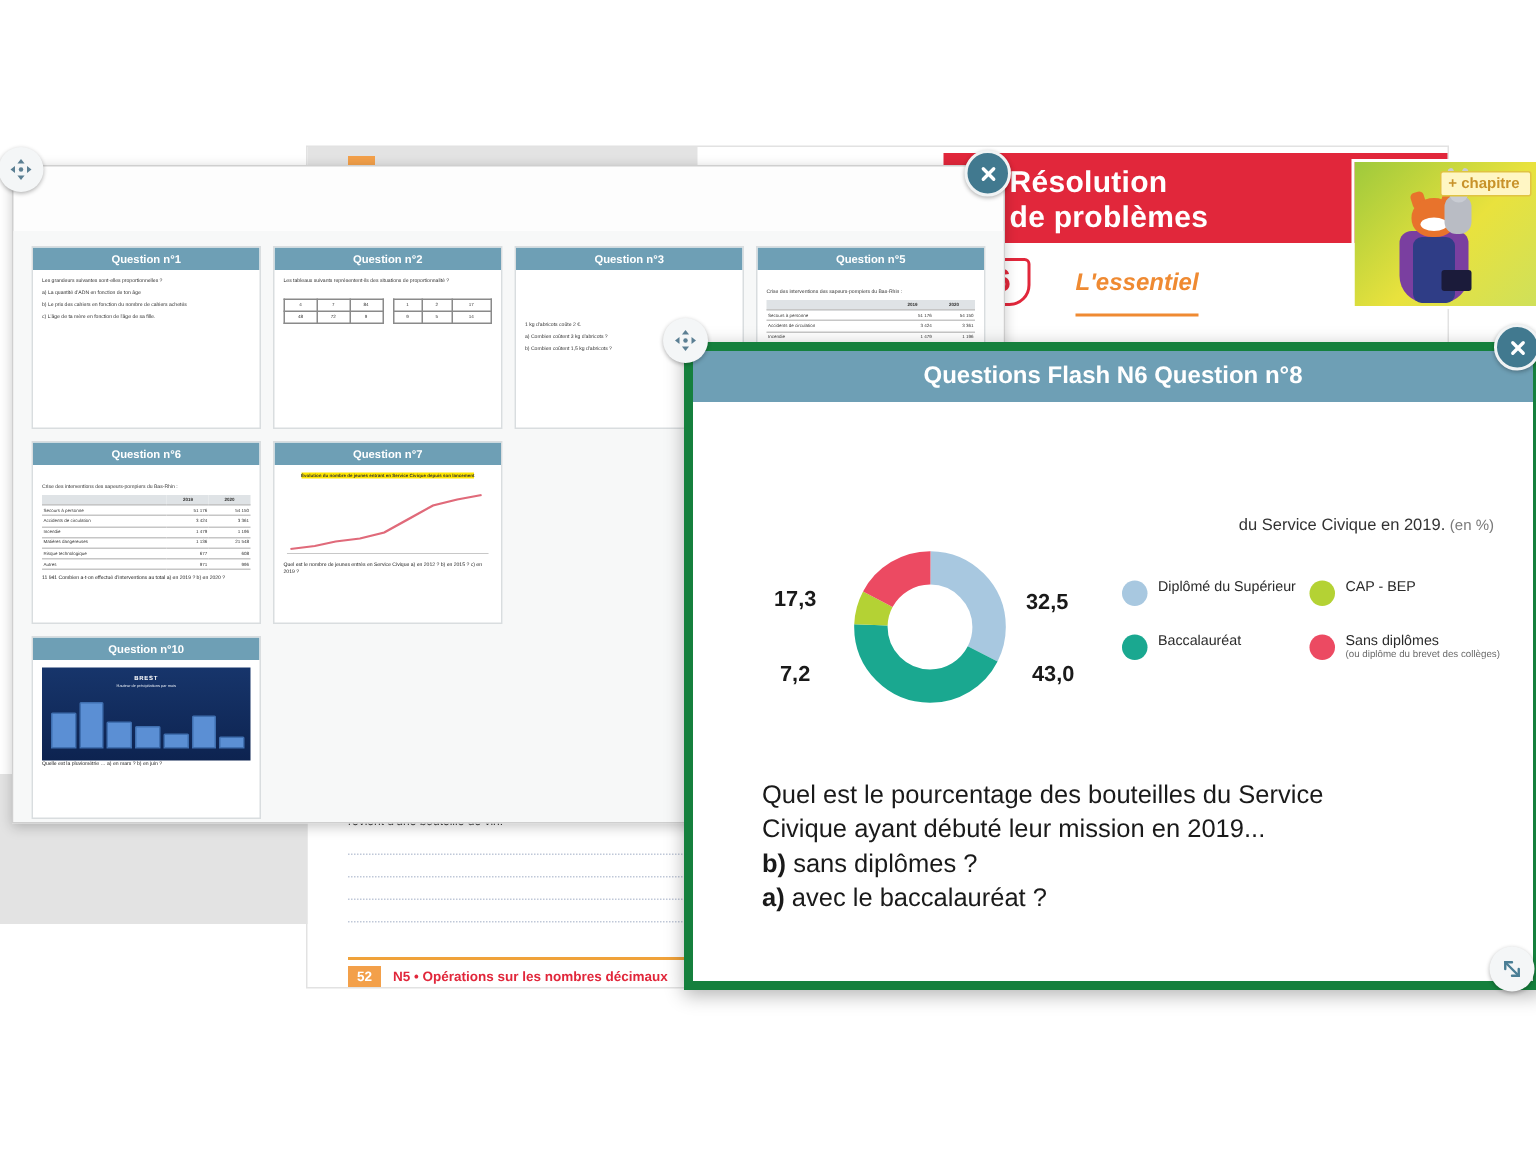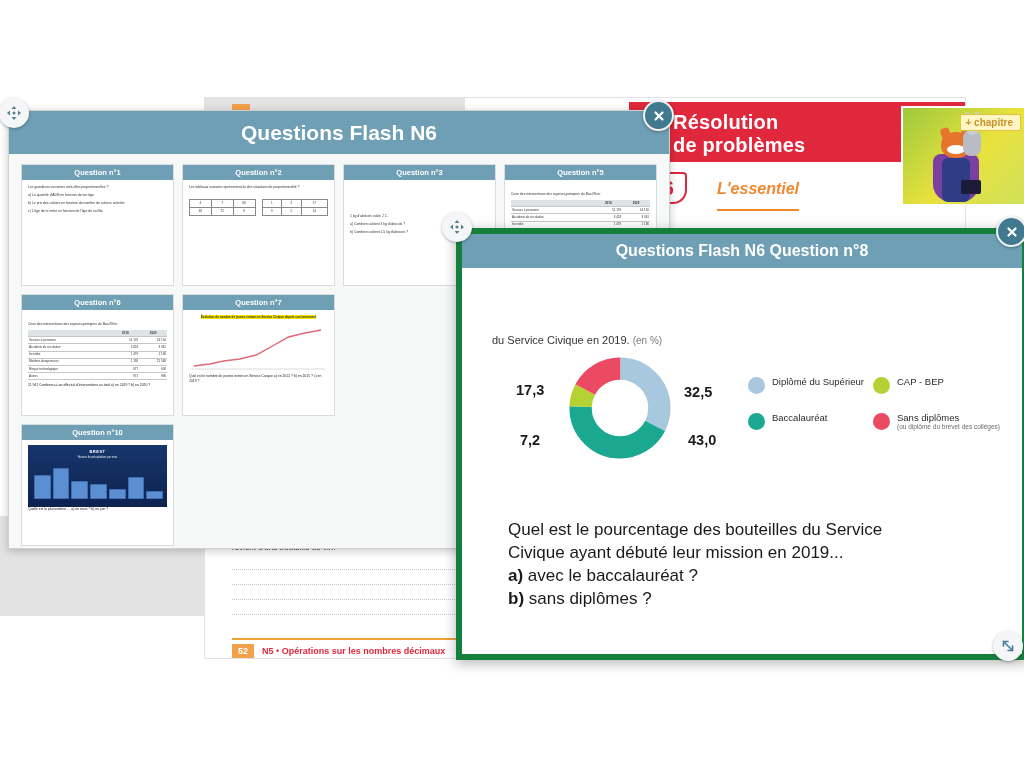--- a/index.html
+++ b/index.html
@@ -120,21 +120,21 @@
   }
   .win-front .titlebar{
     height:34px;background:#6e9fb5;color:#fff;display:flex;align-items:center;justify-content:center;
     font-size:16px;font-weight:bold;
   }
   .slide{position:absolute;left:0;right:0;top:34px;bottom:0;background:#fff;}
 
   .chart-wrap{position:absolute;left:30px;top:60px;right:26px;height:160px;}
   .chart-title{text-align:center;font-size:12.5px;font-weight:bold;color:#1a1a1a;line-height:17px;}
   .chart-title .hl{background:#ffe600;padding:0 3px;}
-  .chart-sub{text-align:left;font-size:11px;color:#333;font-weight:normal;margin-top:6px;}
+  .chart-sub{text-align:right;font-size:11px;color:#333;font-weight:normal;margin-top:16px;}
   .chart-sub .dim{color:#7a7a7a;font-size:10px;}
 
   .chart-body{position:relative;height:108px;margin-top:8px;}
   .donut{position:absolute;left:76px;top:2px;width:104px;height:104px;}
   .dnum{position:absolute;font-size:14.5px;font-weight:bold;color:#1a1a1a;}
   .dnum.a{left:192px;top:30px;}
   .dnum.b{left:196px;top:78px;}
   .dnum.c{left:28px;top:78px;}
   .dnum.d{left:24px;top:28px;}
 
@@ -216,23 +216,20 @@
     </div>
     <div class="doc-footrule"></div>
     <div class="doc-foot">
       <span class="pg">52</span>
       <span class="ft">N5 • Opérations sur les nombres décimaux</span>
     </div>
   </div>
   <div class="doc-bottomgrey"></div>
 
   <div class="win-back">
-    <div class="titlebar">
-      <span>Questions Flash N6</span>
-    </div>
     <div class="body">
 
       <div class="thumb">
         <div class="th-head">Question n°1</div>
         <div class="th-body">
           <span class="q-line">Les grandeurs suivantes sont-elles proportionnelles ?</span>
           <span class="q-line">a) La quantité d'ADN en fonction de ton âge</span>
           <span class="q-line">b) Le prix des cahiers en fonction du nombre de cahiers achetés</span>
           <span class="q-line">c) L'âge de ta mère en fonction de l'âge de sa fille.</span>
         </div>
@@ -487,26 +484,26 @@
               </span>
             </div>
           </div>
         </div>
       </div>
 
       <div class="qtext">
         <div>Quel est le pourcentage des bouteilles du Service</div>
         <div>Civique ayant débuté leur mission en 2019...</div>
         <div>
+          <b>b)</b>
+          <span>sans diplômes ?</span>
+        </div>
+        <div>
           <b>a)</b>
           <span>avec le baccalauréat ?</span>
-        </div>
-        <div>
-          <b>b)</b>
-          <span>sans diplômes ?</span>
         </div>
       </div>
     </div>
   </div>
 
   <div class="handle" style="left:-1px;top:98px;">
     <svg width="16" height="16" viewBox="0 0 16 16">
       <g fill="#5b7f93">
         <path d="M8 1 L10.4 4 H5.6 Z"></path>
           <path d="M8 15 L5.6 12 H10.4 Z"></path>

